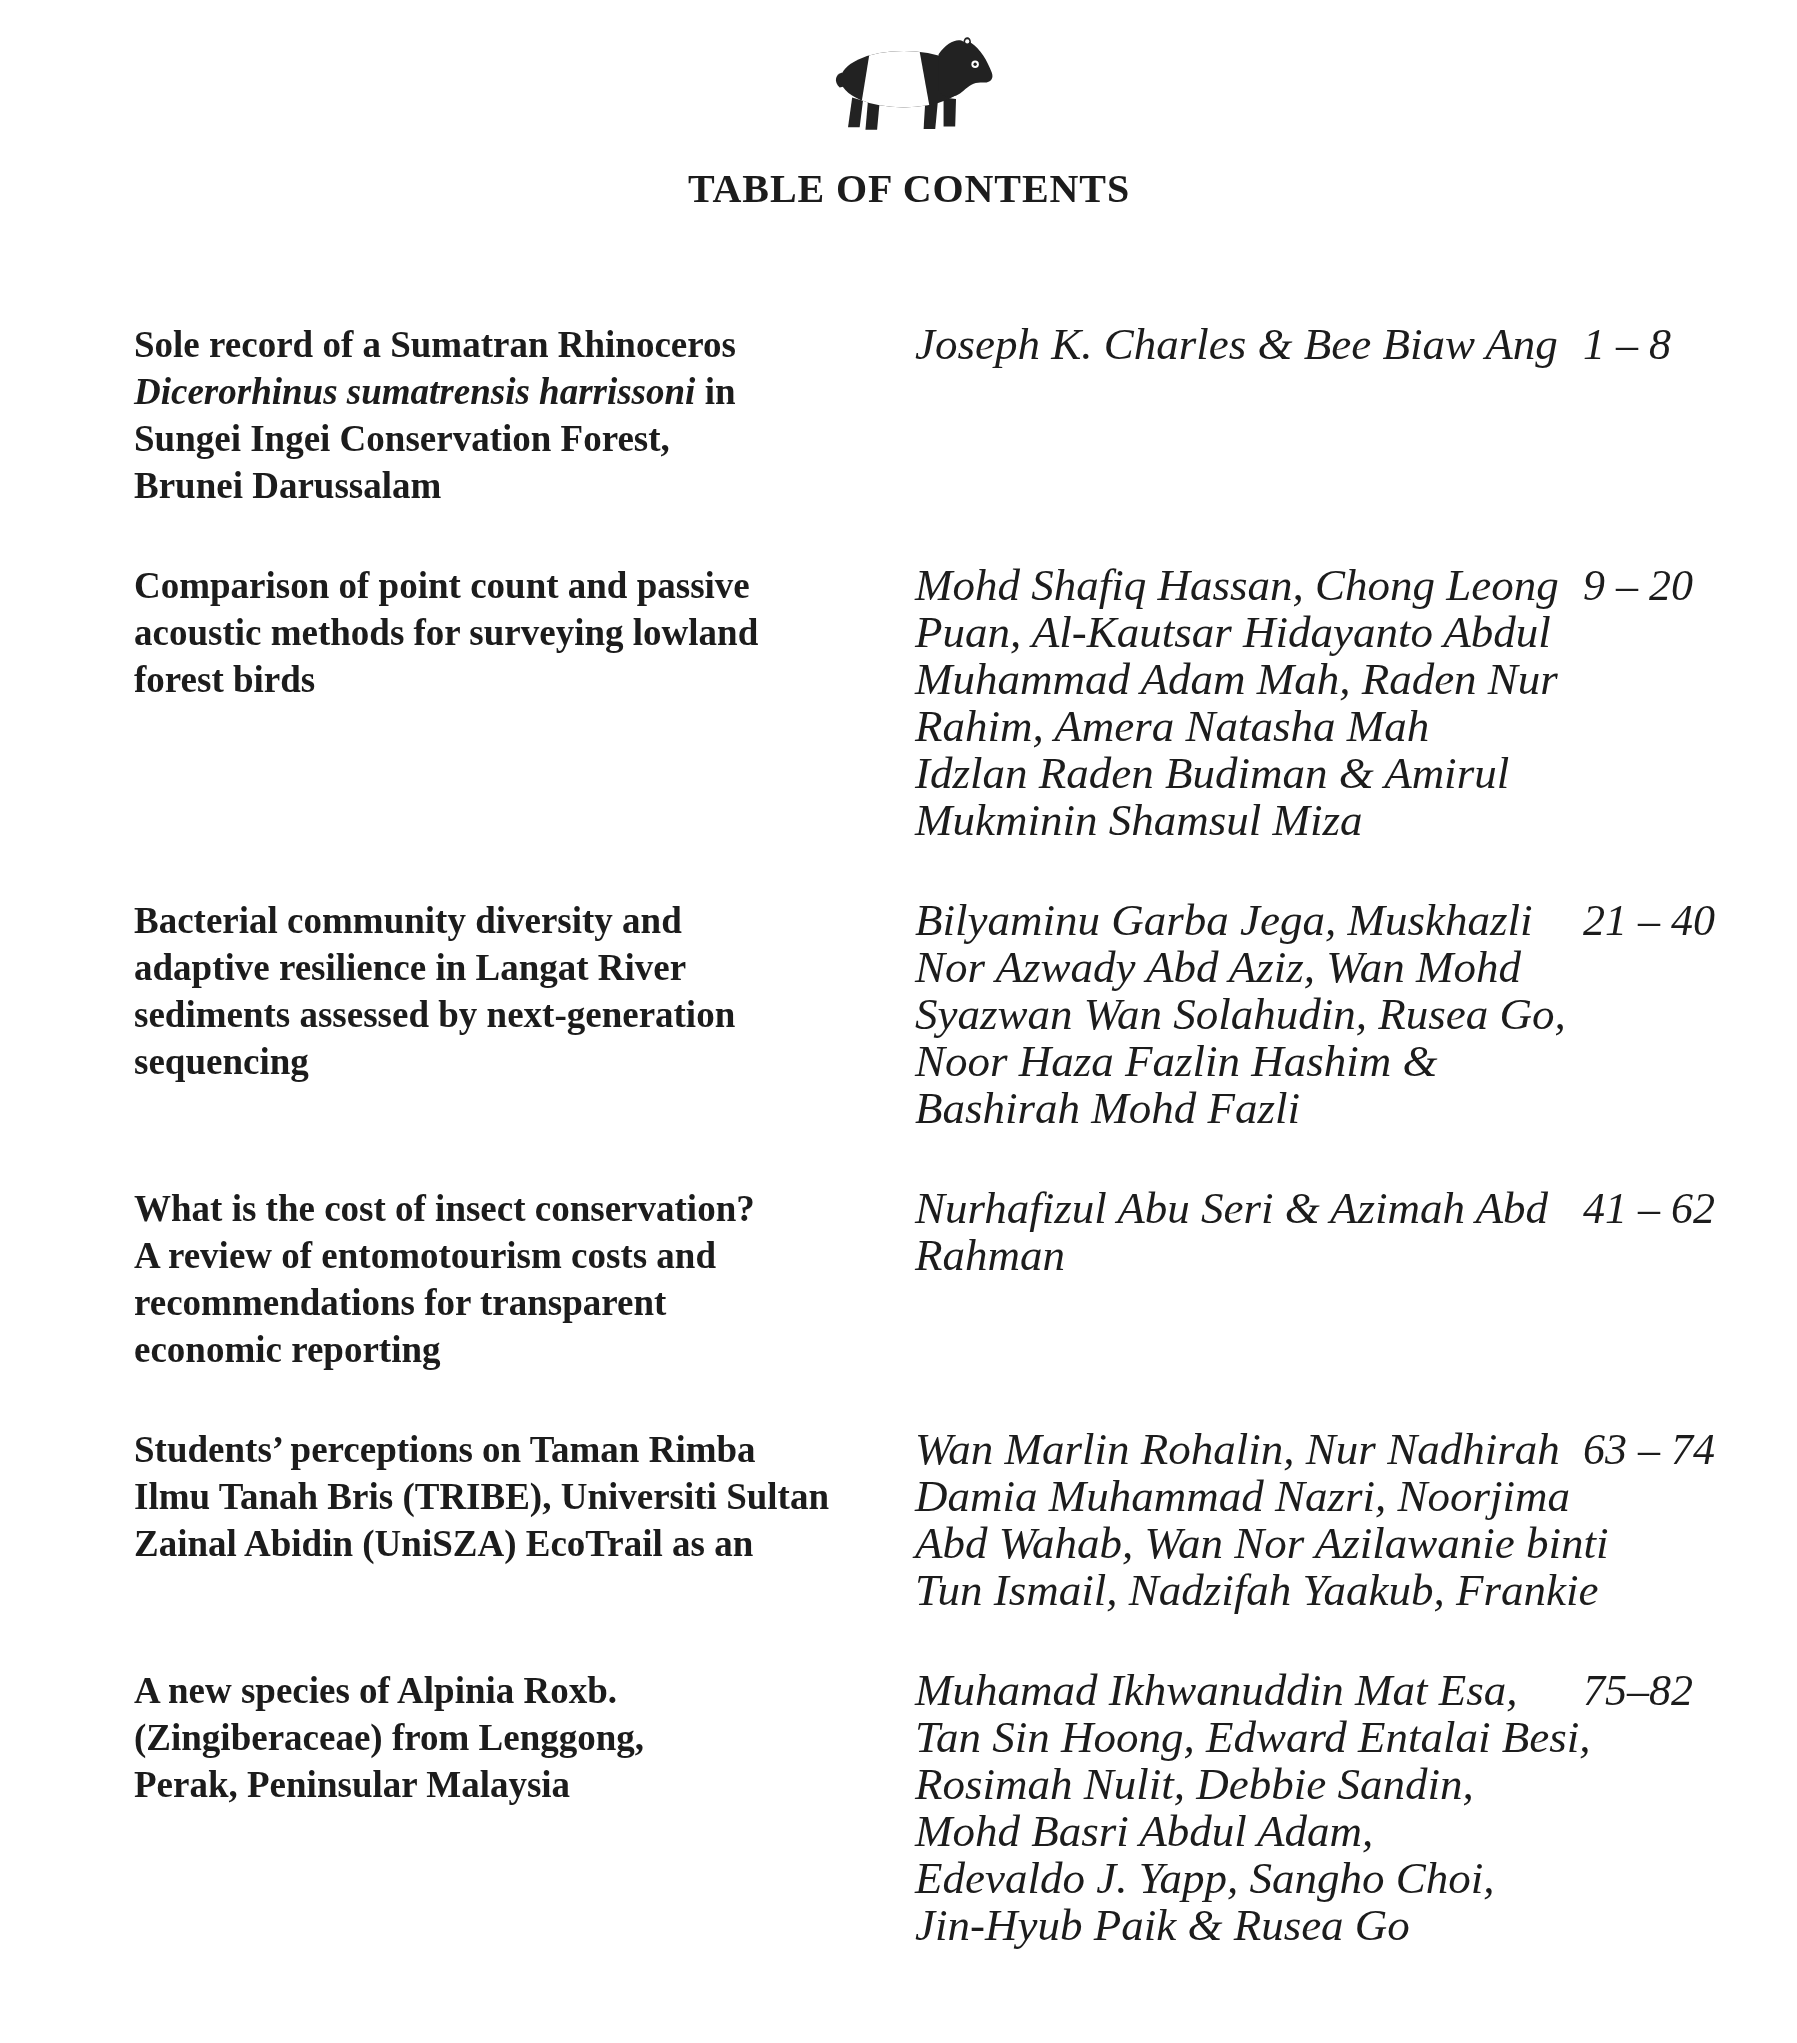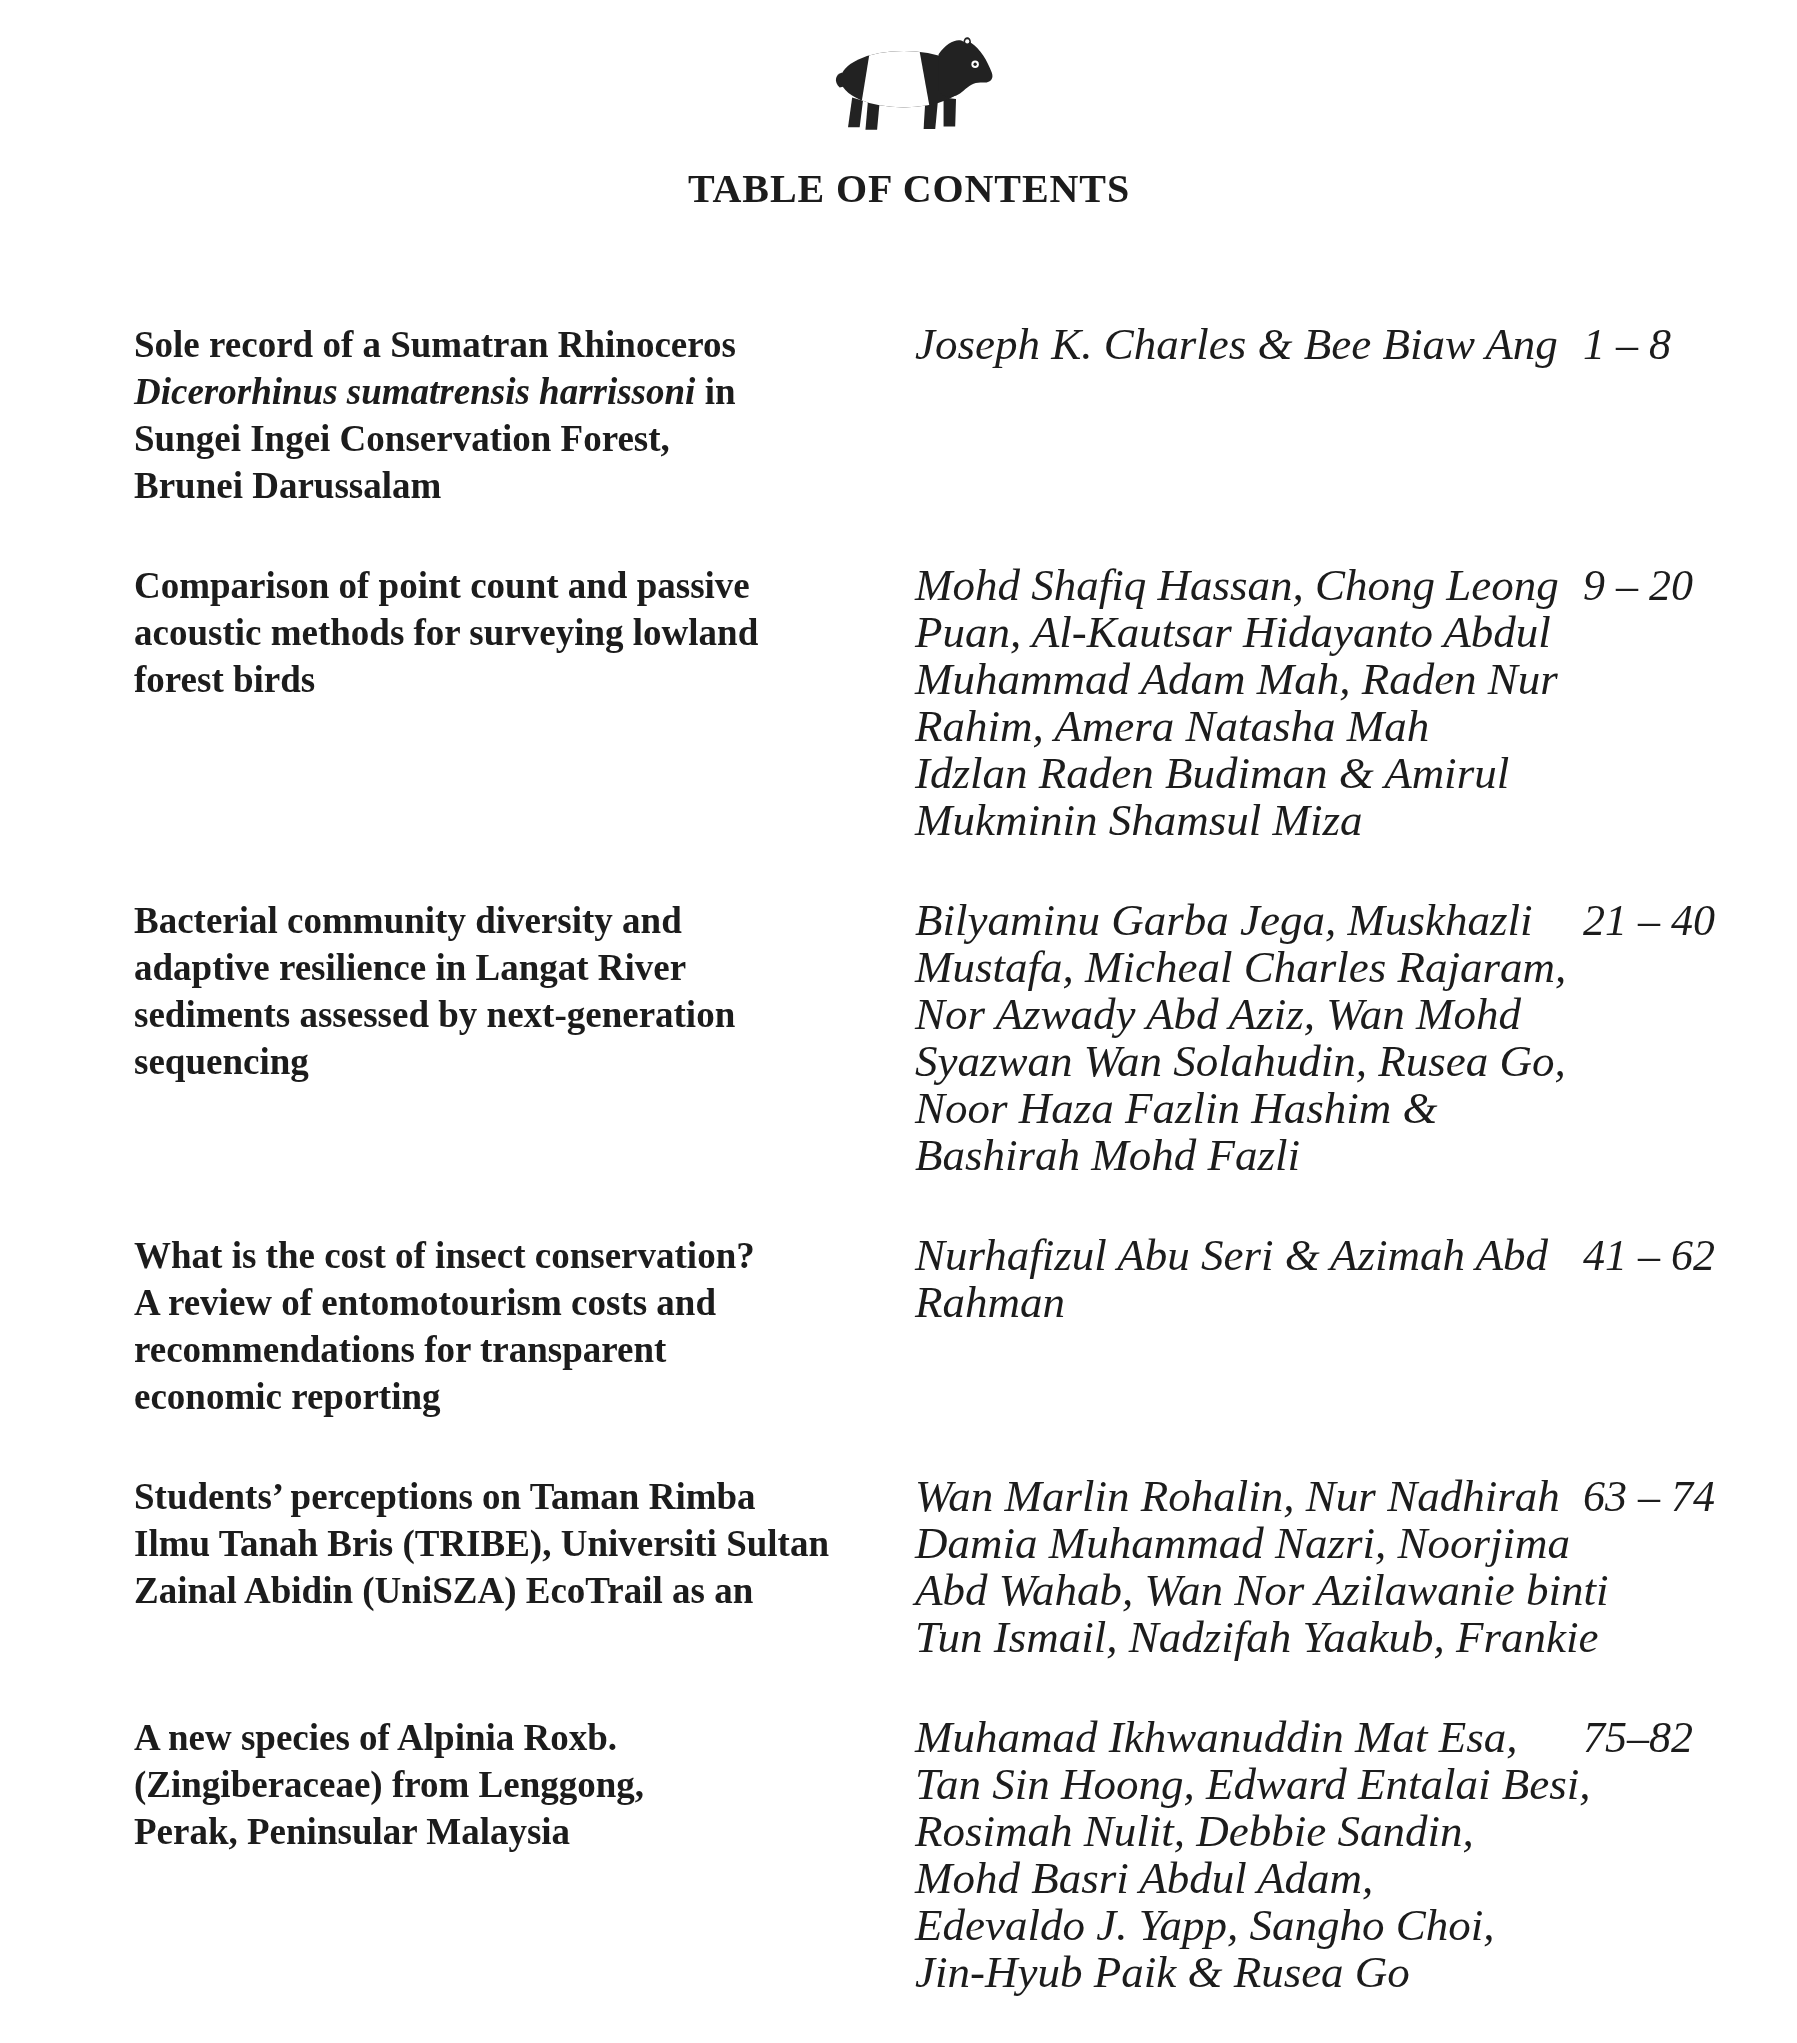--- a/index.html
+++ b/index.html
@@ -117,21 +117,20 @@
 
   <section class="entry">
     <div class="article-title">
           <div class="line"><span>Bacterial community diversity and</span></div>
           <div class="line"><span>adaptive resilience in Langat River</span></div>
           <div class="line"><span>sediments assessed by next-generation</span></div>
           <div class="line"><span>sequencing</span></div>
         </div>
     <div class="article-authors">
           <div class="line">Bilyaminu Garba Jega, Muskhazli</div>
-          <div class="line">Mustafa, Micheal Charles Rajaram,</div>
           <div class="line">Nor Azwady Abd Aziz, Wan Mohd</div>
           <div class="line">Syazwan Wan Solahudin, Rusea Go,</div>
           <div class="line">Noor Haza Fazlin Hashim &amp;</div>
           <div class="line">Bashirah Mohd Fazli</div>
         </div>
     <div class="article-pages">21 – 40</div>
   </section>
 
   <section class="entry">
     <div class="article-title">

